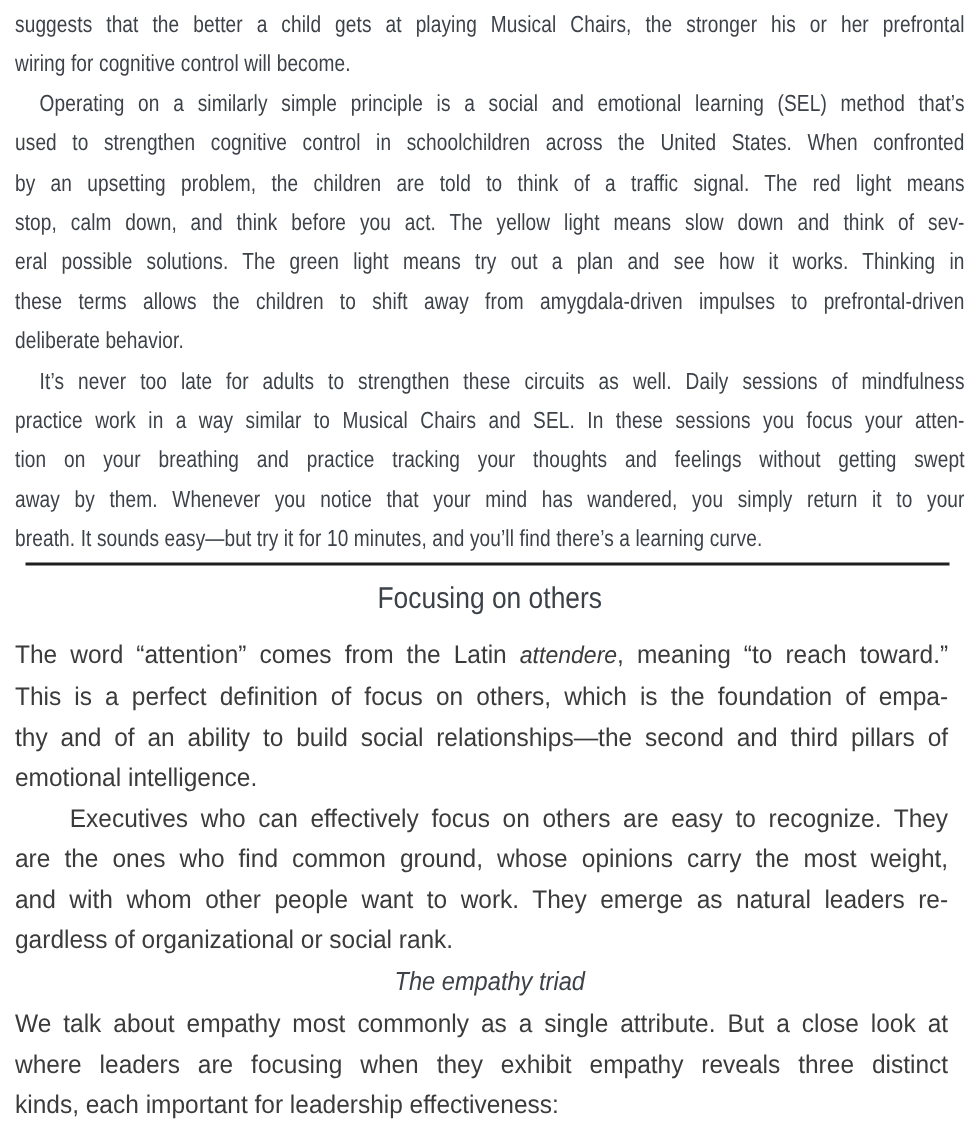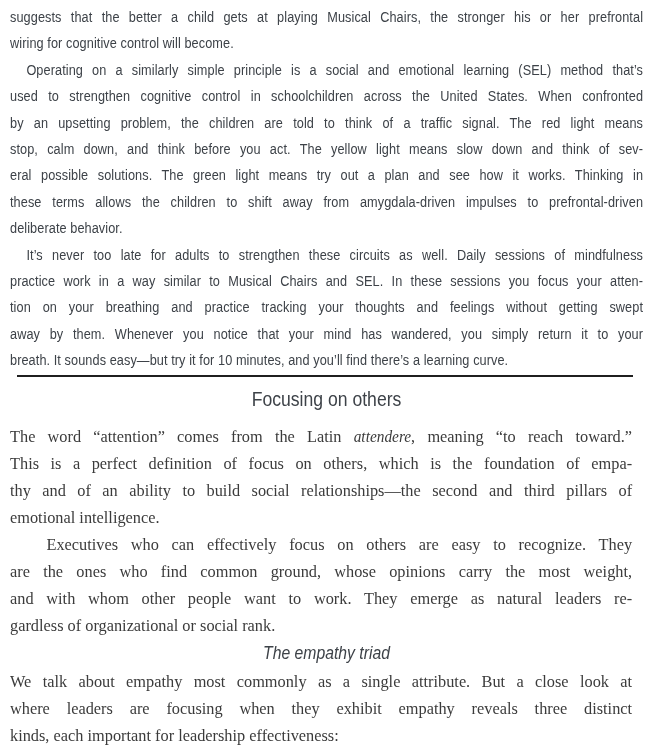--- a/index.html
+++ b/index.html
@@ -28,21 +28,21 @@
   
   .rule{height:2px;width:616px;margin:1px 0 0 7px;background:var(--rule-color);}
 
   
   .heading{
     margin-top:10px;line-height:24px;font-size:20px;color:var(--sans-color);
     text-align:center;transform:scaleX(.88);transform-origin:50% 50%;
   }
 
   
-  .serif-block{margin-top:12px;color:var(--serif-color);font-family:Liberation Serif, serif;}
+  .serif-block{margin-top:12px;color:var(--serif-color);font-family:Liberation Sans, sans-serif;}
   .serif-line{
     font-size:17px;line-height:27px;
     width:648px;transform:scaleX(.96);transform-origin:0 50%;
     white-space:nowrap;text-align:justify;text-align-last:justify;
   }
   .serif-line.last{text-align-last:left;}
   .serif-line.indent{text-indent:38px;}
   .serif-line i{font-size:16px;}
 
   

